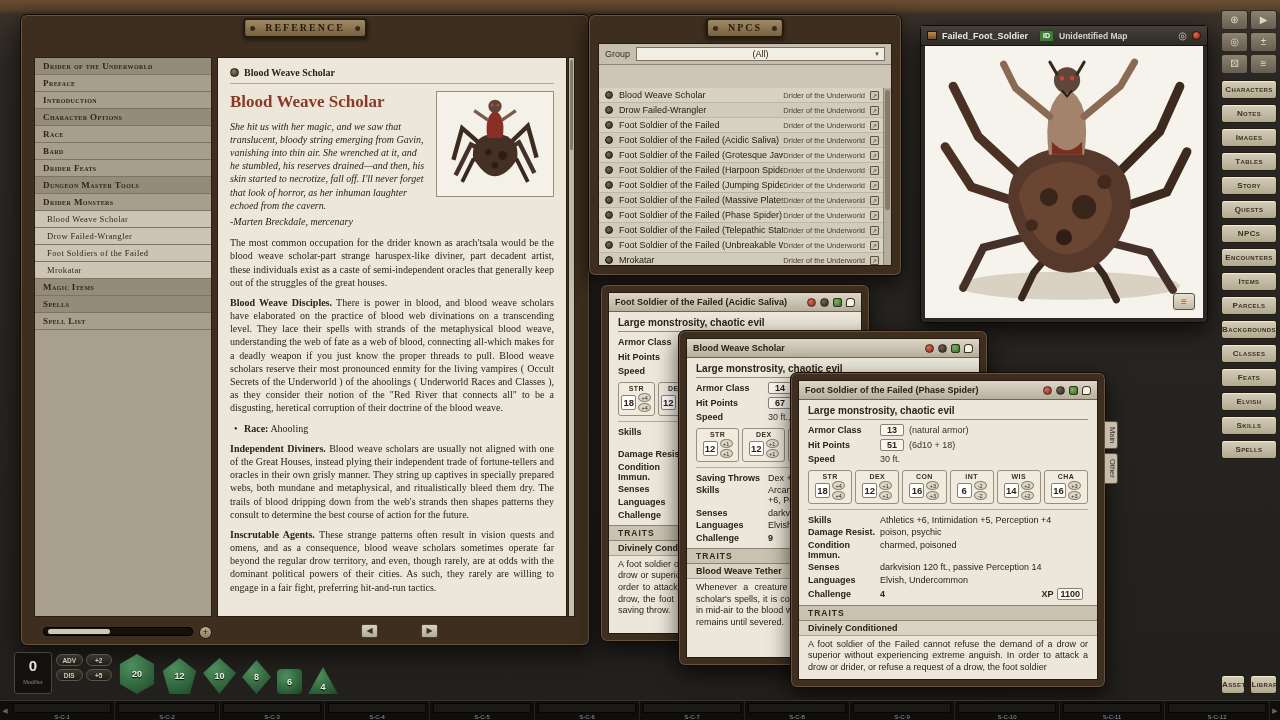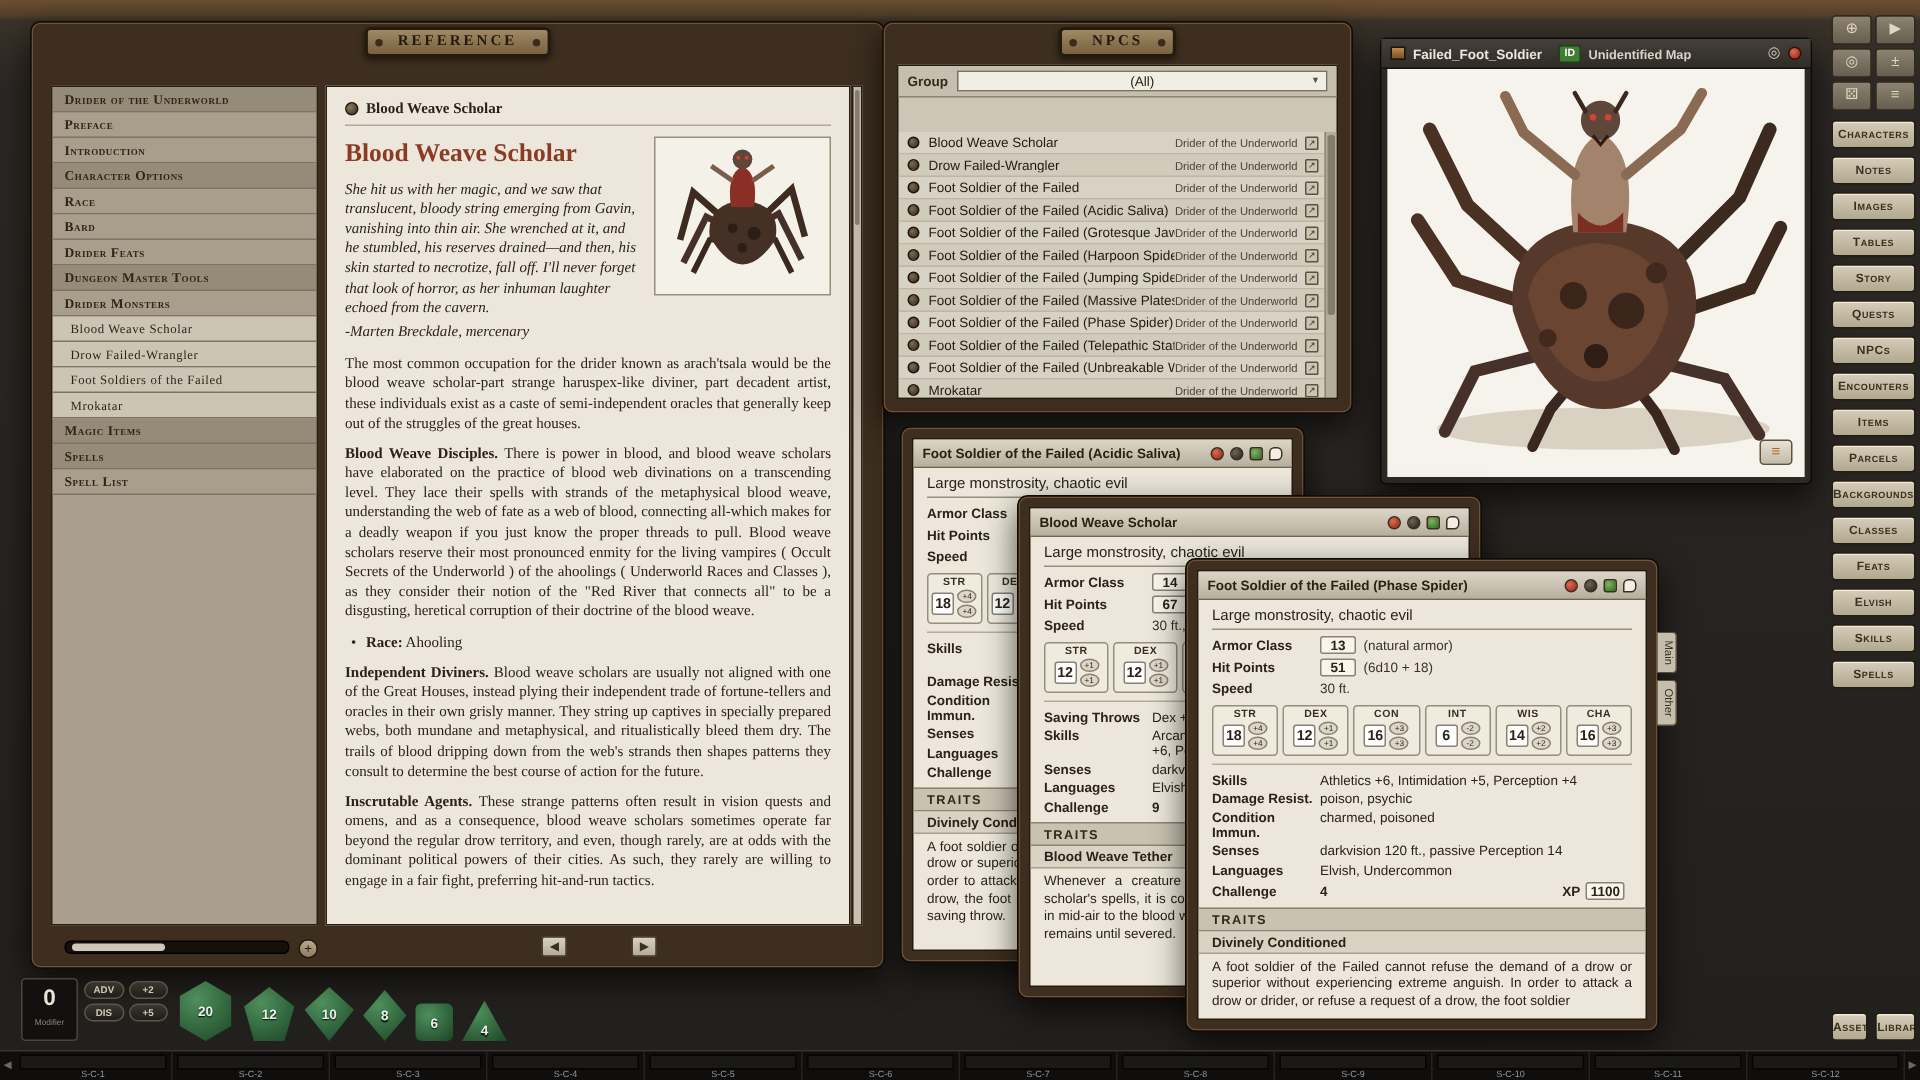--- a/index.html
+++ b/index.html
@@ -56,21 +56,21 @@
   .pg { position:absolute; bottom:7px; width:17px; height:14px; background:linear-gradient(#d8d1c1,#b3ab9a);
         border:1px solid #4a3f2d; border-radius:2px; font-size:8px; color:#3a2f1f; text-align:center; line-height:12px; cursor:pointer; }
 
   
   .npc-window { left:588px; top:14px; width:314px; height:262px; z-index:1; }
   .npc-inner { position:absolute; left:9px; right:9px; top:28px; bottom:9px; background:#cdc6b7; border:1px solid #241a0e; overflow:hidden; }
   .npc-tabs { display:flex; gap:3px; padding:3px 4px; background:#bdb5a4; border-bottom:1px solid #8d8473; }
   .npc-tab { background:linear-gradient(#cac2b1,#a89f8d); border:1px solid #5c5243; border-radius:2px;
              font-size:8.5px; font-weight:bold; color:#382d1d; padding:1px 8px; cursor:pointer; }
   .group-row { display:flex; align-items:center; gap:6px; padding:3px 6px; background:#c6bfb0; border-bottom:1px solid #8d8473; }
-  .group-lbl { font-size:9px; font-weight:bold; color:#332a1c; }
+  .group-lbl { font-size:9px; font-weight:normal; color:#332a1c; }
   .group-select { flex:1; display:flex; align-items:center; justify-content:center; position:relative;
                   background:#f1eee4; border:1px solid #7a7163; height:14px; font-size:9px; color:#2b2315; cursor:pointer; }
   .group-select .dd { position:absolute; right:4px; font-size:6px; color:#5c5243; }
   .npc-list { position:absolute; top:44px; bottom:0; left:0; right:8px; overflow:hidden; }
   .npc-row { display:flex; align-items:center; height:15px; padding:0 4px 0 6px; background:#d8d2c4;
              border-bottom:1px solid #bdb6a6; cursor:pointer; }
   .npc-row:nth-child(even) { background:#d1cbbc; }
   .npc-dot { width:8px; height:8px; border-radius:50%; background:radial-gradient(circle at 35% 35%,#7c6b52,#35281a);
              border:1px solid #1f150b; flex:none; margin-right:6px; }
   .npc-name { font-size:9px; color:#221a10; flex:1; white-space:nowrap; overflow:hidden; }
@@ -88,21 +88,21 @@
   .stat-shell { position:absolute; inset:7px; background:#ece7da; border:1px solid #241a0e; display:flex; flex-direction:column; overflow:hidden; }
   .stat-header { height:19px; flex:none; background:linear-gradient(#ddd6c7,#b7af9e); border-bottom:1px solid #6e6450;
                  display:flex; align-items:center; padding:0 6px; gap:4px; cursor:move; }
   .stat-title { font-size:9px; font-weight:bold; color:#2b2113; white-space:nowrap; overflow:hidden; flex:1; }
   .hic { width:9px; height:9px; border-radius:50%; flex:none; cursor:pointer; border:1px solid #3a2f20; }
   .hic.pin { background:radial-gradient(circle at 35% 35%,#e06a50,#8d2414); }
   .hic.tok { background:radial-gradient(circle at 35% 35%,#6e655a,#26211a); }
   .hic.idc { background:radial-gradient(circle at 35% 35%,#7db45e,#2e6b23); border-radius:2px; }
   .hic.chat { background:#f3efe4; border-radius:40% 40% 40% 5%; }
   .stat-body { flex:1; padding:5px 9px; overflow:hidden; font-size:9px; color:#2b2218; }
-  .stat-sub { font-weight:normal; font-size:10px; padding-bottom:3px; border-bottom:1px solid #978e7b; margin-bottom:4px; }
+  .stat-sub { font-weight:bold; font-size:10px; padding-bottom:3px; border-bottom:1px solid #978e7b; margin-bottom:4px; }
   .srow { display:flex; align-items:center; margin:3px 0; }
   .slabel { font-weight:bold; width:72px; flex:none; }
   .sbox { background:#f8f5ec; border:1px solid #8a8174; border-radius:2px; min-width:24px; text-align:center;
           font-weight:bold; padding:0 2px; margin-right:5px; cursor:pointer; }
   .snote { color:#3a3226; }
   .abl-row { display:flex; gap:3px; margin:6px 0 5px; }
   .abl { flex:1; background:#efebdf; border:1px solid #978e7d; border-radius:3px; padding:2px 1px 3px; text-align:center; cursor:pointer; }
   .abl-n { font-size:7px; font-weight:bold; letter-spacing:.4px; color:#3a2f1f; }
   .abl-main { display:flex; align-items:center; justify-content:center; gap:2px; margin-top:1px; }
   .abl-v { background:#fff; border:1px solid #8a8174; border-radius:2px; font-weight:bold; font-size:9.5px; min-width:15px; padding:1px 1px; }

